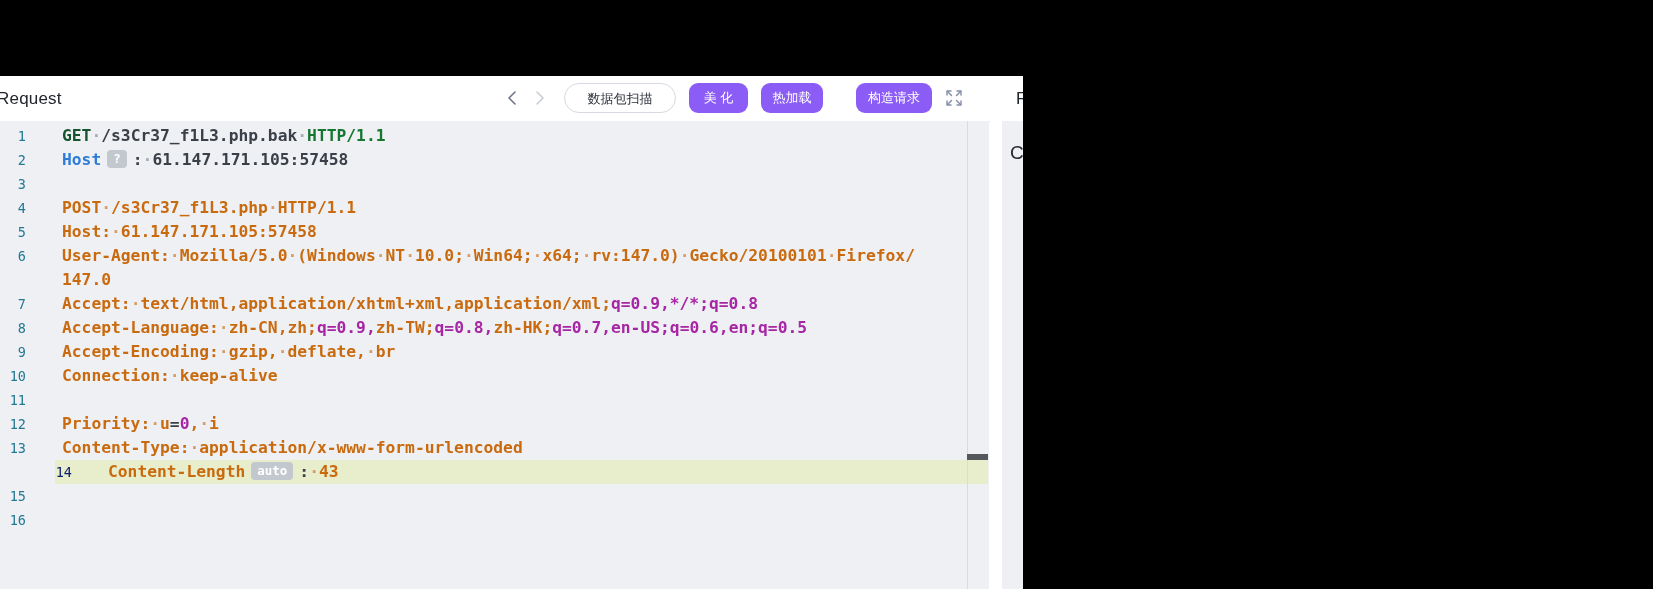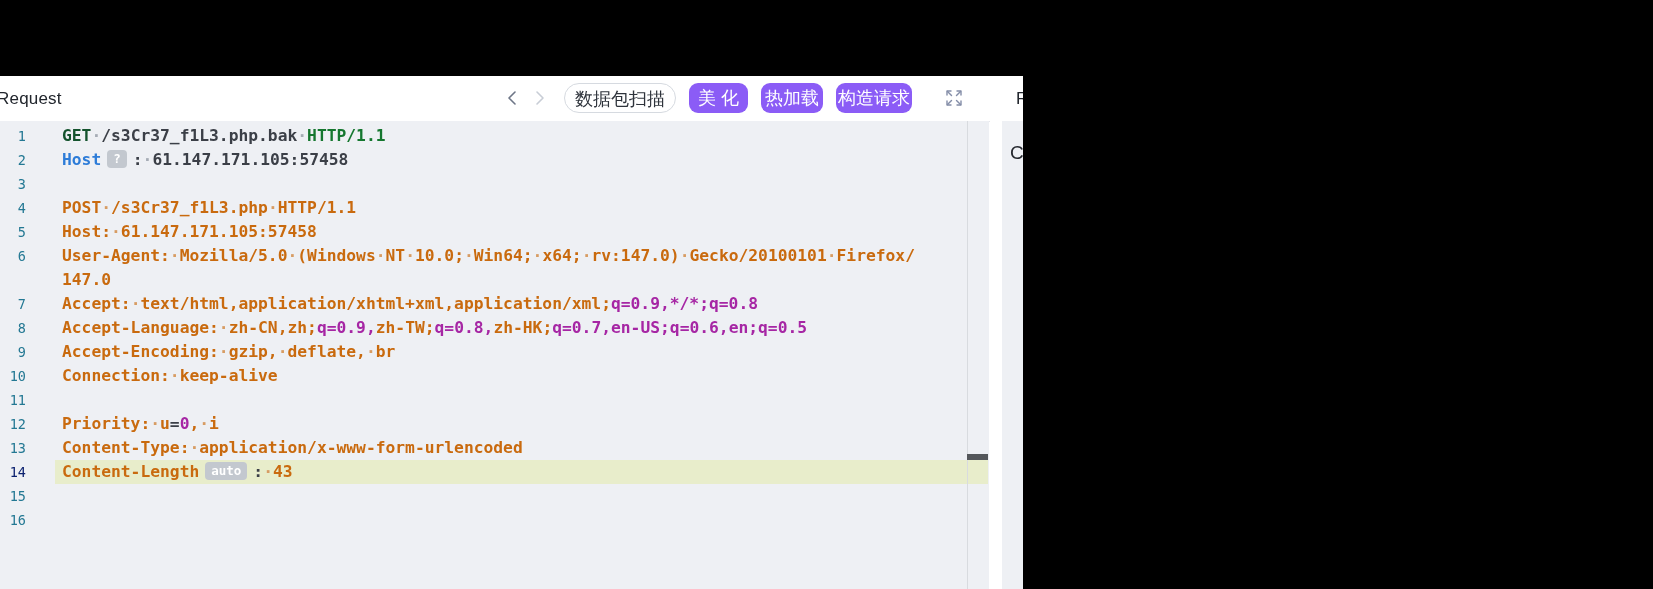--- a/index.html
+++ b/index.html
@@ -24,40 +24,40 @@
   .response-panel .panel-title{left:14px;}
   .nav-chevron{
     position:absolute;top:6px;width:26px;height:32px;background:none;border:none;cursor:pointer;
     display:flex;align-items:center;justify-content:center;padding:0;
   }
   .nav-prev{left:499px;}
   .nav-next{left:527px;}
   .nav-chevron svg{display:block;}
   .btn{
     position:absolute;top:7px;height:30px;border:none;cursor:pointer;
-    font-family:"Liberation Sans", sans-serif;font-size:18px;line-height:30px;padding:0;text-align:center;
+    font-family:"Liberation Sans", sans-serif;font-size:13px;line-height:30px;padding:0;text-align:center;
   }
   .btn-plain{
     left:564px;width:112px;background:#fff;border:1px solid #d6dae0;border-radius:15px;color:#2e333b;
   }
   .btn-orange{background:#8b5cf6;border-radius:9px;color:#fff;}
   .btn-beautify{left:689px;width:59px;}
   .btn-hotload{left:761px;width:62px;}
-  .btn-build{left:836px;width:76px;}
+  .btn-build{left:856px;width:76px;}
   .expand-btn{
     position:absolute;left:943px;top:12px;width:22px;height:22px;background:none;border:none;cursor:pointer;padding:0;
   }
 
   
   .editor{
     position:absolute;left:0;right:1px;top:45px;bottom:0;background:#eef0f4;overflow:hidden;cursor:text;
   }
   .lines{position:relative;padding-top:3px;width:988px;}
   .row{display:flex;height:24px;line-height:24px;white-space:pre;}
-  .row.hl{background:linear-gradient(to right, rgba(0,0,0,0) 55px, #e8edcb 55px);}
+  .row.hl{background:linear-gradient(to right, rgba(0,0,0,0) 55px, #e8edcb 55px);padding-left:46px;}
   .lnum{
     flex:0 0 26px;width:26px;text-align:right;margin-right:36px;
     font-family:"DejaVu Sans Mono", monospace;font-size:13.5px;color:#237893;
   }
   .row.hl .lnum{color:#0b216f;}
   .lcode{
     font-family:"DejaVu Sans Mono", monospace;font-weight:bold;font-size:16.3px;letter-spacing:0;
   }
   .seg.m{color:#14532d;}
   .seg.d{color:#3b3f47;}

